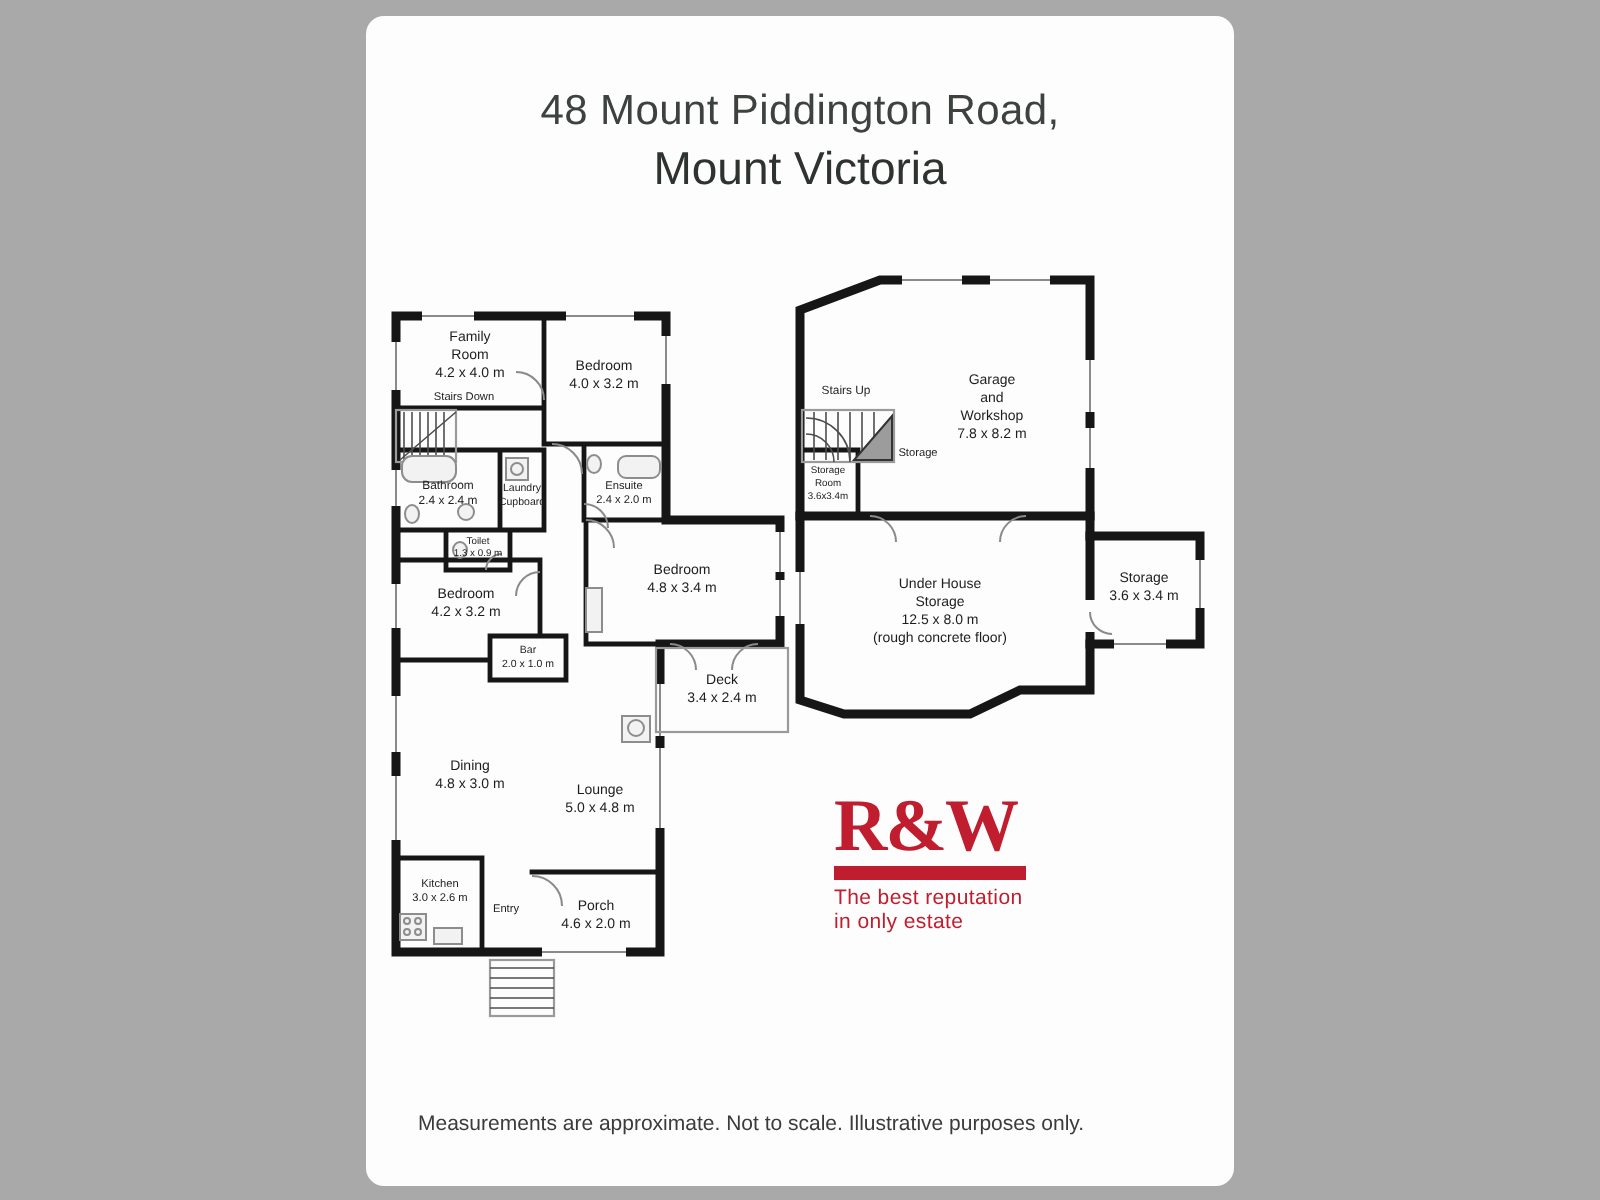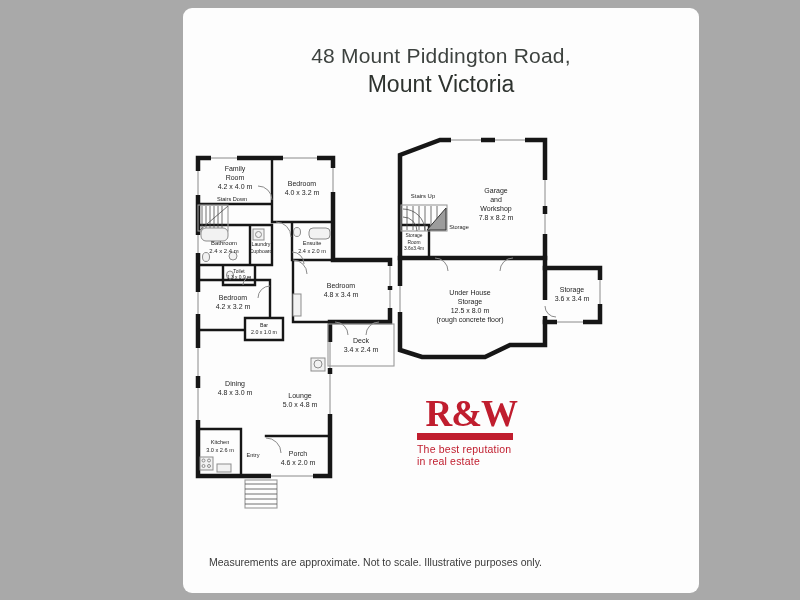--- a/index.html
+++ b/index.html
@@ -1,18 +1,18 @@
 <!DOCTYPE html>
 <html><head>
 <meta charset="utf-8">
 <style>
   html,body{margin:0;padding:0;}
   body{font-family:"Liberation Sans", sans-serif;}
   #canvas{position:relative;width:800px;height:600px;background:#a9a9a9;overflow:hidden;}
-  #page{position:absolute;left:183px;top:8px;width:516px;height:585px;background:#fdfdfd;border-radius:9px;}
+  #page{position:absolute;left:183px;top:8px;width:434px;height:585px;background:#fdfdfd;border-radius:9px;}
   
   .title-wrap{position:absolute;top:36px;left:0;width:100%;text-align:center;}
   .title-line1{font-size:21px;color:#3d423f;letter-spacing:.2px;}
   .title-line2{font-size:23px;font-weight:normal;color:#2e332f;margin-top:3px;}
   
   #plan{position:absolute;left:0;top:0;width:434px;height:585px;}
   .w4{stroke:#161616;stroke-width:4.5;fill:none;stroke-linecap:square;}
   .w2{stroke:#161616;stroke-width:2.4;fill:none;stroke-linecap:square;}
   .thin{stroke:#9a9a9a;stroke-width:1.1;fill:none;}
   .door{stroke:#8a8a8a;stroke-width:1;fill:none;}
@@ -263,24 +263,24 @@
         <span class="ln">12.5 x 8.0 m</span>
         <span class="ln">(rough concrete floor)</span>
       </div>
       <div class="lbl" style="left:389px;top:286px">
         <span class="ln">Storage</span>
         <span class="ln">3.6 x 3.4 m</span>
       </div>
     </div>
 
     <div class="logo">
-      <div class="brand" style="color: rgb(192, 29, 46); text-align: right;">R&amp;W</div>
+      <div class="brand" style="color: rgb(192, 29, 46);">R&amp;W</div>
       <div class="bar" style="background: rgb(192, 29, 46);"></div>
       <div class="tag" style="color: rgb(192, 29, 46);">
         <span class="ln" style="display:block">The best reputation</span>
-        <span class="ln" style="display:block">in real estate</span>
+        <span class="ln" style="display:block">in only estate</span>
       </div>
     </div>
 
     <div class="disclaimer">Measurements are approximate. Not to scale. Illustrative purposes only.</div>
 
   </div>
 </div>
 
 </body></html>

